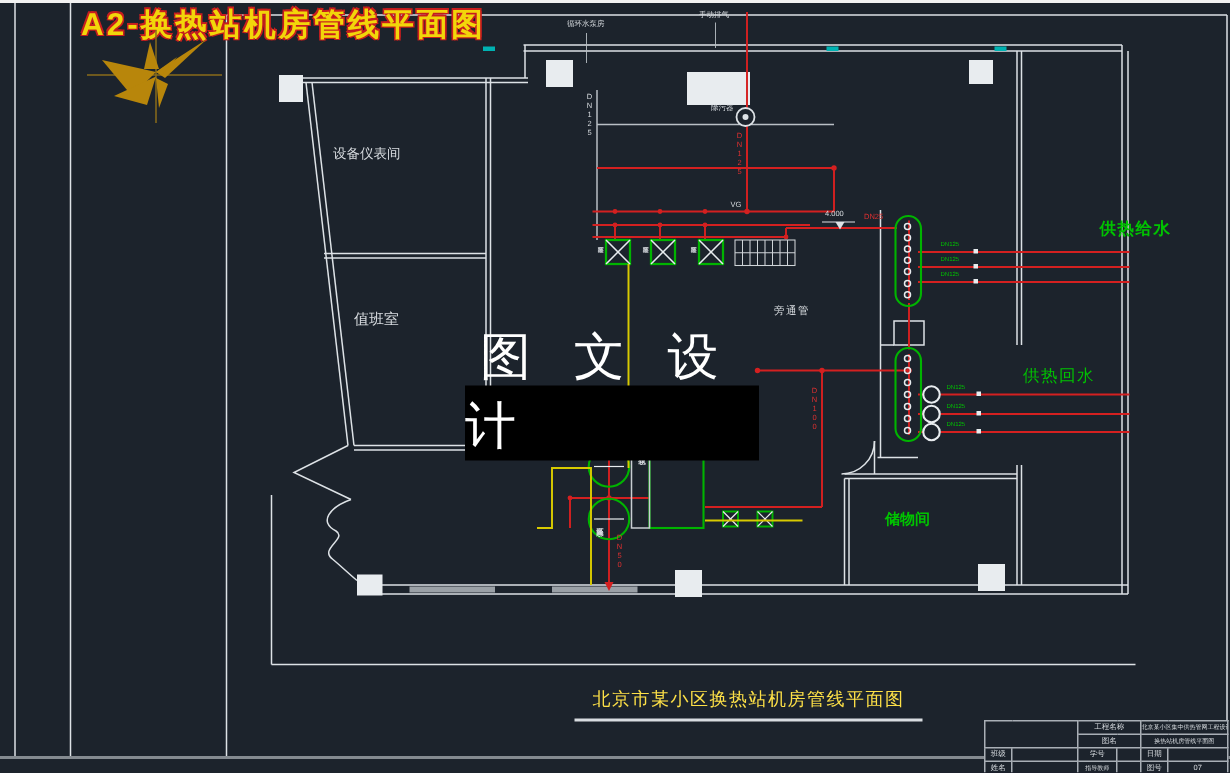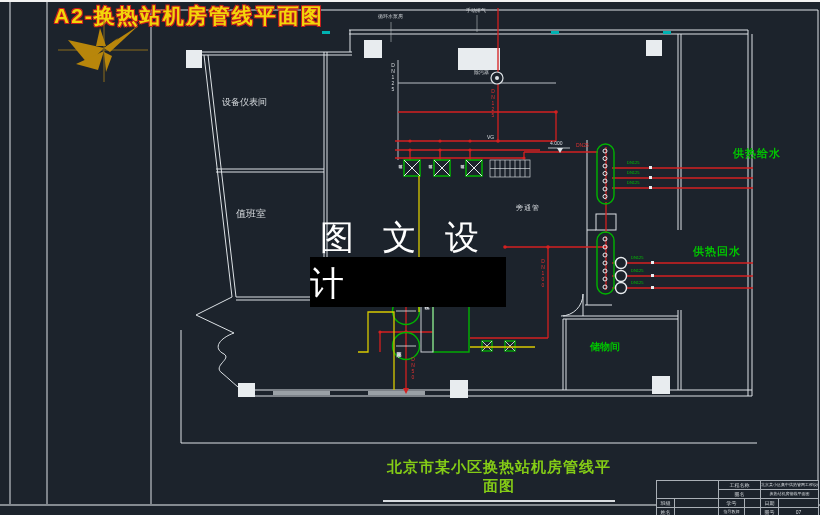--- a/index.html
+++ b/index.html
@@ -11,21 +11,21 @@
   .v{writing-mode:vertical-rl;text-orientation:upright;}
   .green{color:#00c300;}
   .red{color:#e03030;}
   #main-title{position:absolute;left:54px;top:2px;font-size:21px;font-weight:bold;
       color:#f2d60a;letter-spacing:2px;
       text-shadow:1px 1px 0 #c81e1e,-1px -1px 0 #c81e1e,1px -1px 0 #c81e1e,-1px 1px 0 #c81e1e;}
   #watermark{position:absolute;left:310px;top:233px;width:196px;height:50px;background:#000;
       display:flex;align-items:flex-end;justify-content:center;color:#fff;font-size:34px;
       letter-spacing:10px;font-family:"Liberation Serif",serif;text-indent:10px;margin-top:24px;}
   #drawing-title{position:absolute;left:383px;top:458px;width:232px;text-align:center;
-      color:#84cc16;font-size:15px;font-weight:bold;border-bottom:2px solid #d8dce0;
+      color:#fde047;font-size:12px;font-weight:normal;border-bottom:2px solid #d8dce0;
       padding-bottom:4px;letter-spacing:1px;}
   #title-block{position:absolute;left:656px;top:480px;width:162px;border-collapse:collapse;
       table-layout:fixed;background:#1c232c;}
   #title-block td{border:1px solid #a9afb6;color:#d8dce0;font-size:5px;text-align:center;
       padding:0;height:8px;overflow:hidden;white-space:nowrap;line-height:1;}
   .topstrip{position:absolute;left:0;top:0;width:820px;height:2px;background:#f2f2f2;}
 </style>
 </head>
 <body>
 
@@ -292,21 +292,21 @@
     <polygon points="42,8 48,26 38,26"></polygon>
     <polygon points="46,32 54,36 48,52"></polygon>
   </g>
 </svg>
 
 <div class="lbl" style="left:222px;top:98px;font-size:9px;">设备仪表间</div>
 <div class="lbl" style="left:236px;top:209px;font-size:10px;">值班室</div>
 <div class="lbl green" style="left:590px;top:342px;font-size:10px;font-weight:bold;">储物间</div>
 
 <div class="lbl green" style="left:686px;top:148px;font-size:11px;font-weight:bold;letter-spacing:1px;margin-left:47px;">供热给水</div>
-<div class="lbl green" style="left:682px;top:246px;font-size:11px;font-weight:bold;letter-spacing:1px;margin-left:11px;">供热回水</div>
+<div class="lbl green" style="left:682px;top:246px;font-size:11px;font-weight:normal;letter-spacing:1px;">供热回水</div>
 <div class="lbl" style="left:516px;top:204px;font-size:7px;letter-spacing:1px;">旁通管</div>
 <div class="lbl" style="left:474px;top:70px;font-size:5px;">除污器</div>
 <div class="lbl" style="left:378px;top:14px;font-size:5px;">循环水泵房</div>
 <div class="lbl" style="left:466px;top:8px;font-size:5px;">手动排气</div>
 <div class="lbl" style="left:550px;top:141px;font-size:5px;">4.000</div>
 <div class="lbl red" style="left:576px;top:143px;font-size:5px;">DN25</div>
 <div class="lbl" style="left:487px;top:135px;font-size:5px;">VG</div>
 
 <div class="lbl v" style="left:390px;top:62px;font-size:5px;">DN125</div>
 <div class="lbl v red" style="left:490px;top:88px;font-size:5px;">DN125</div>

